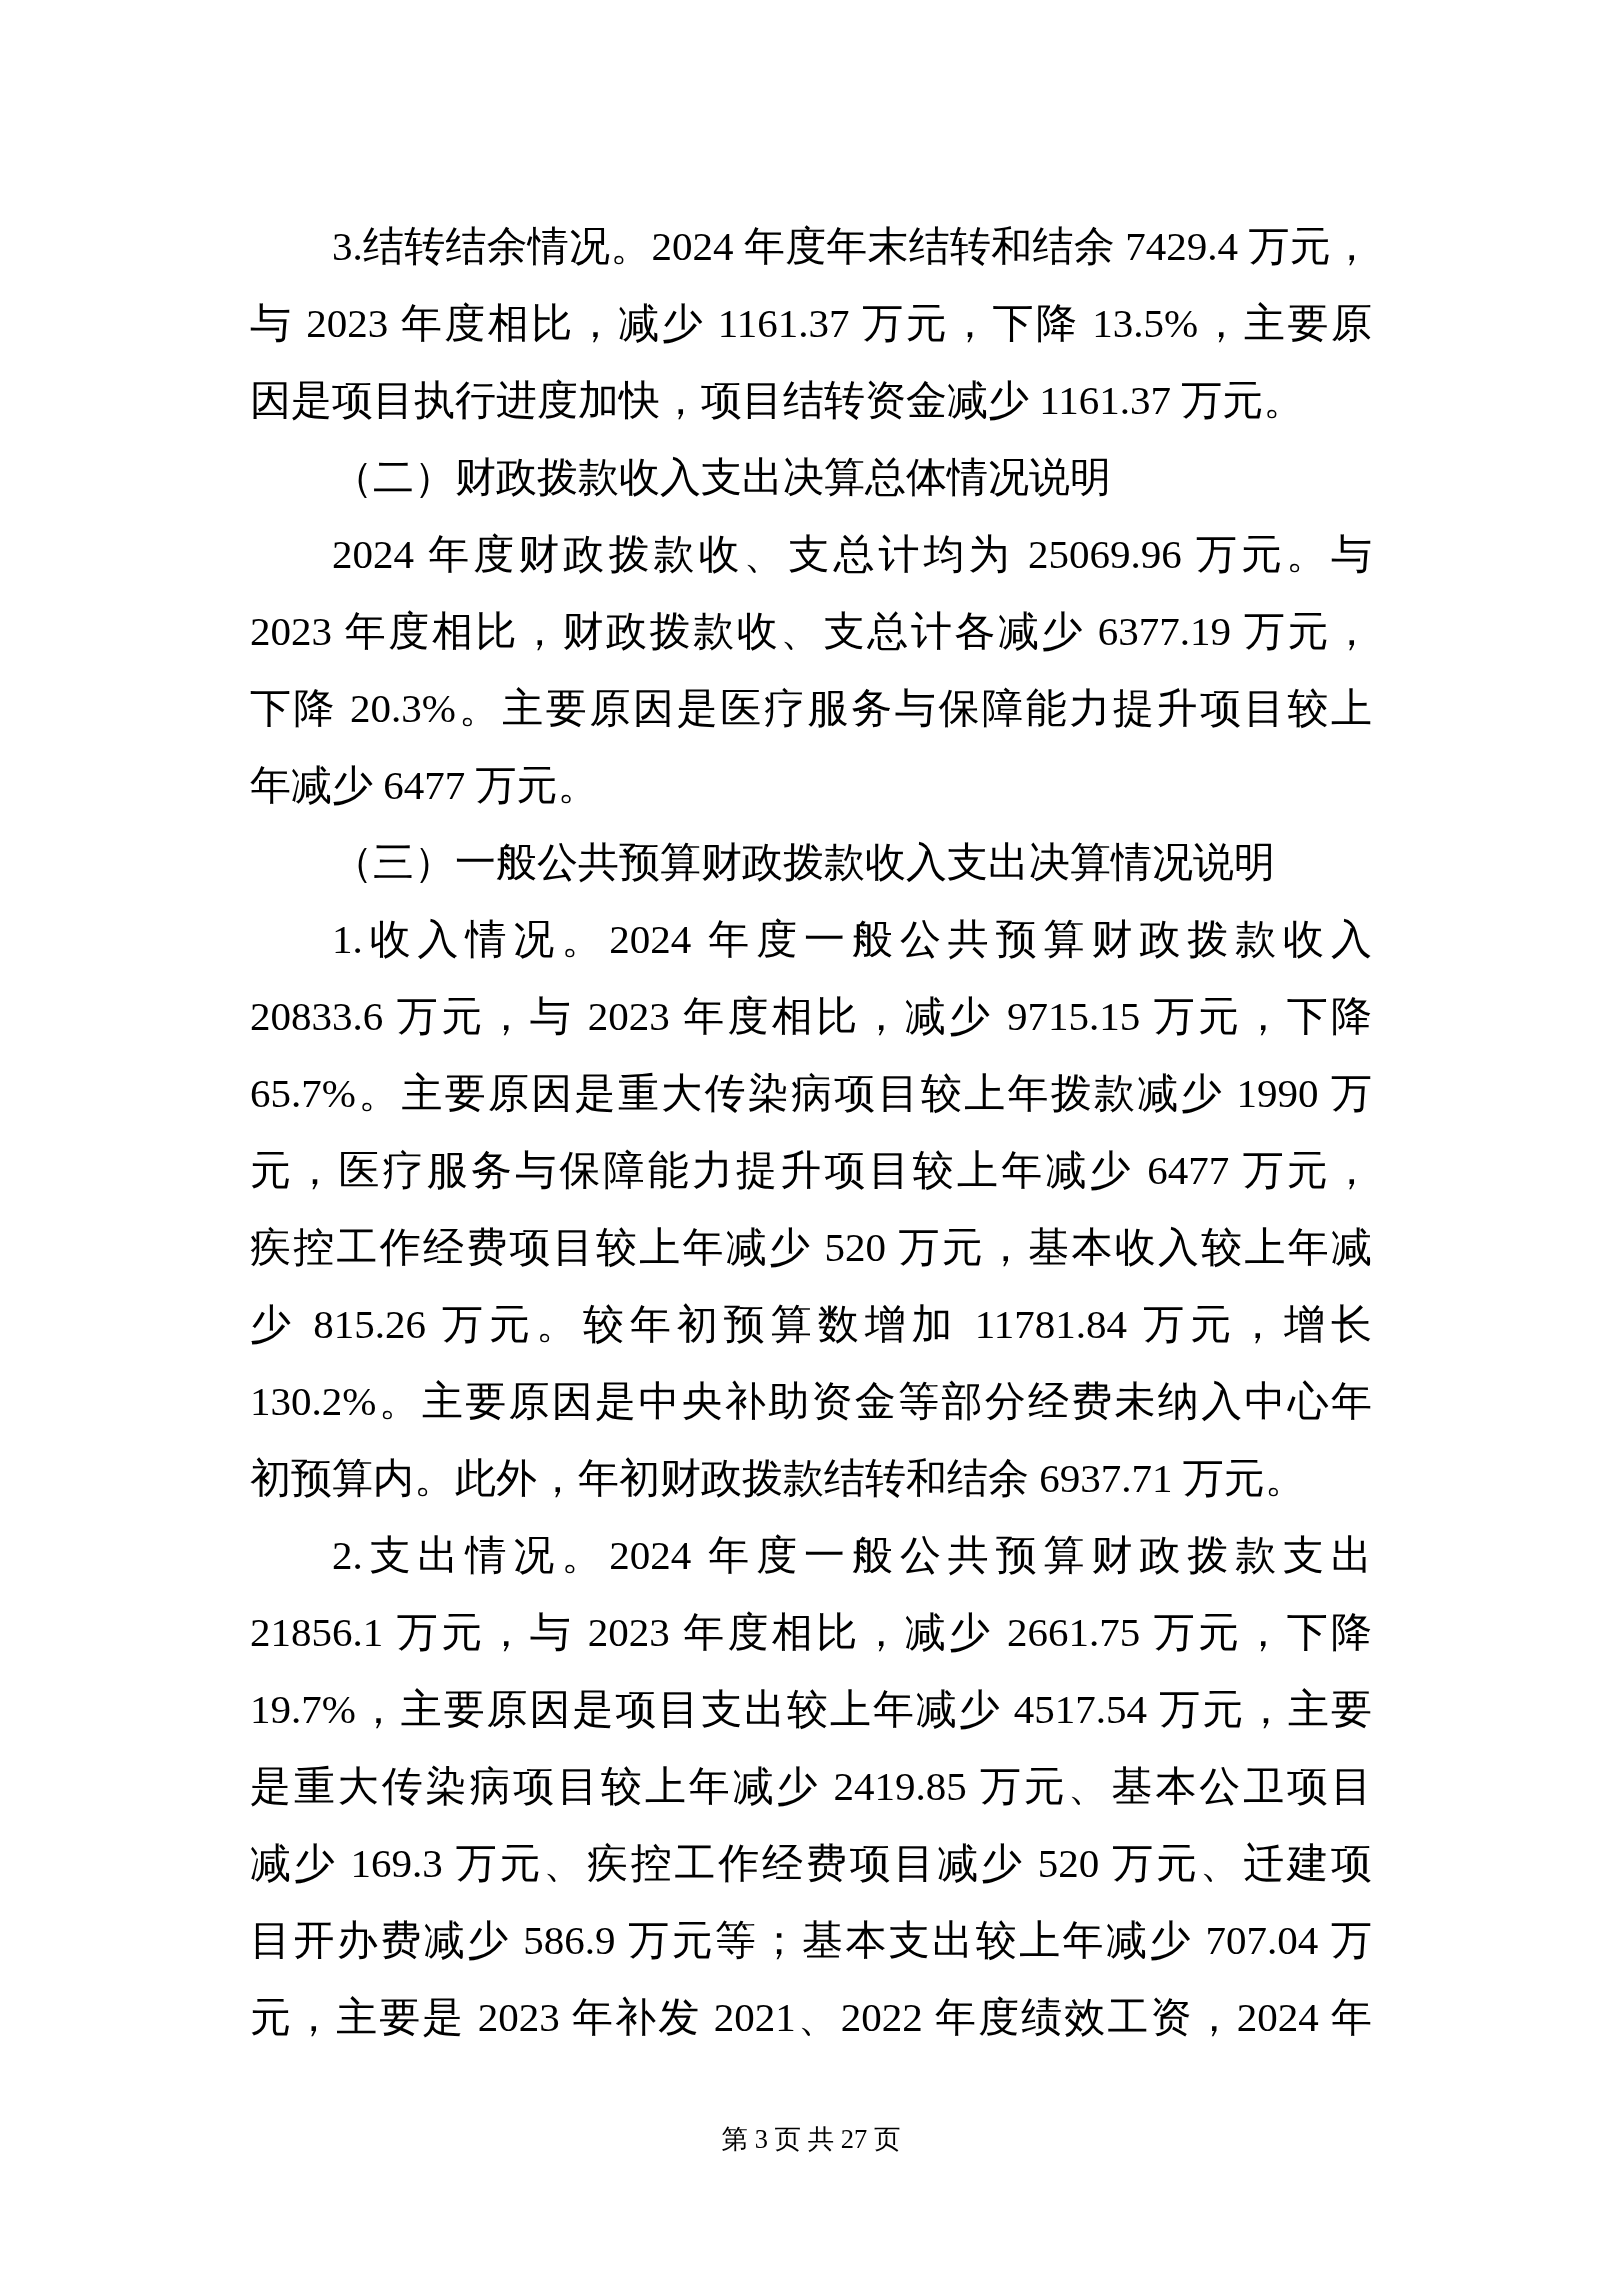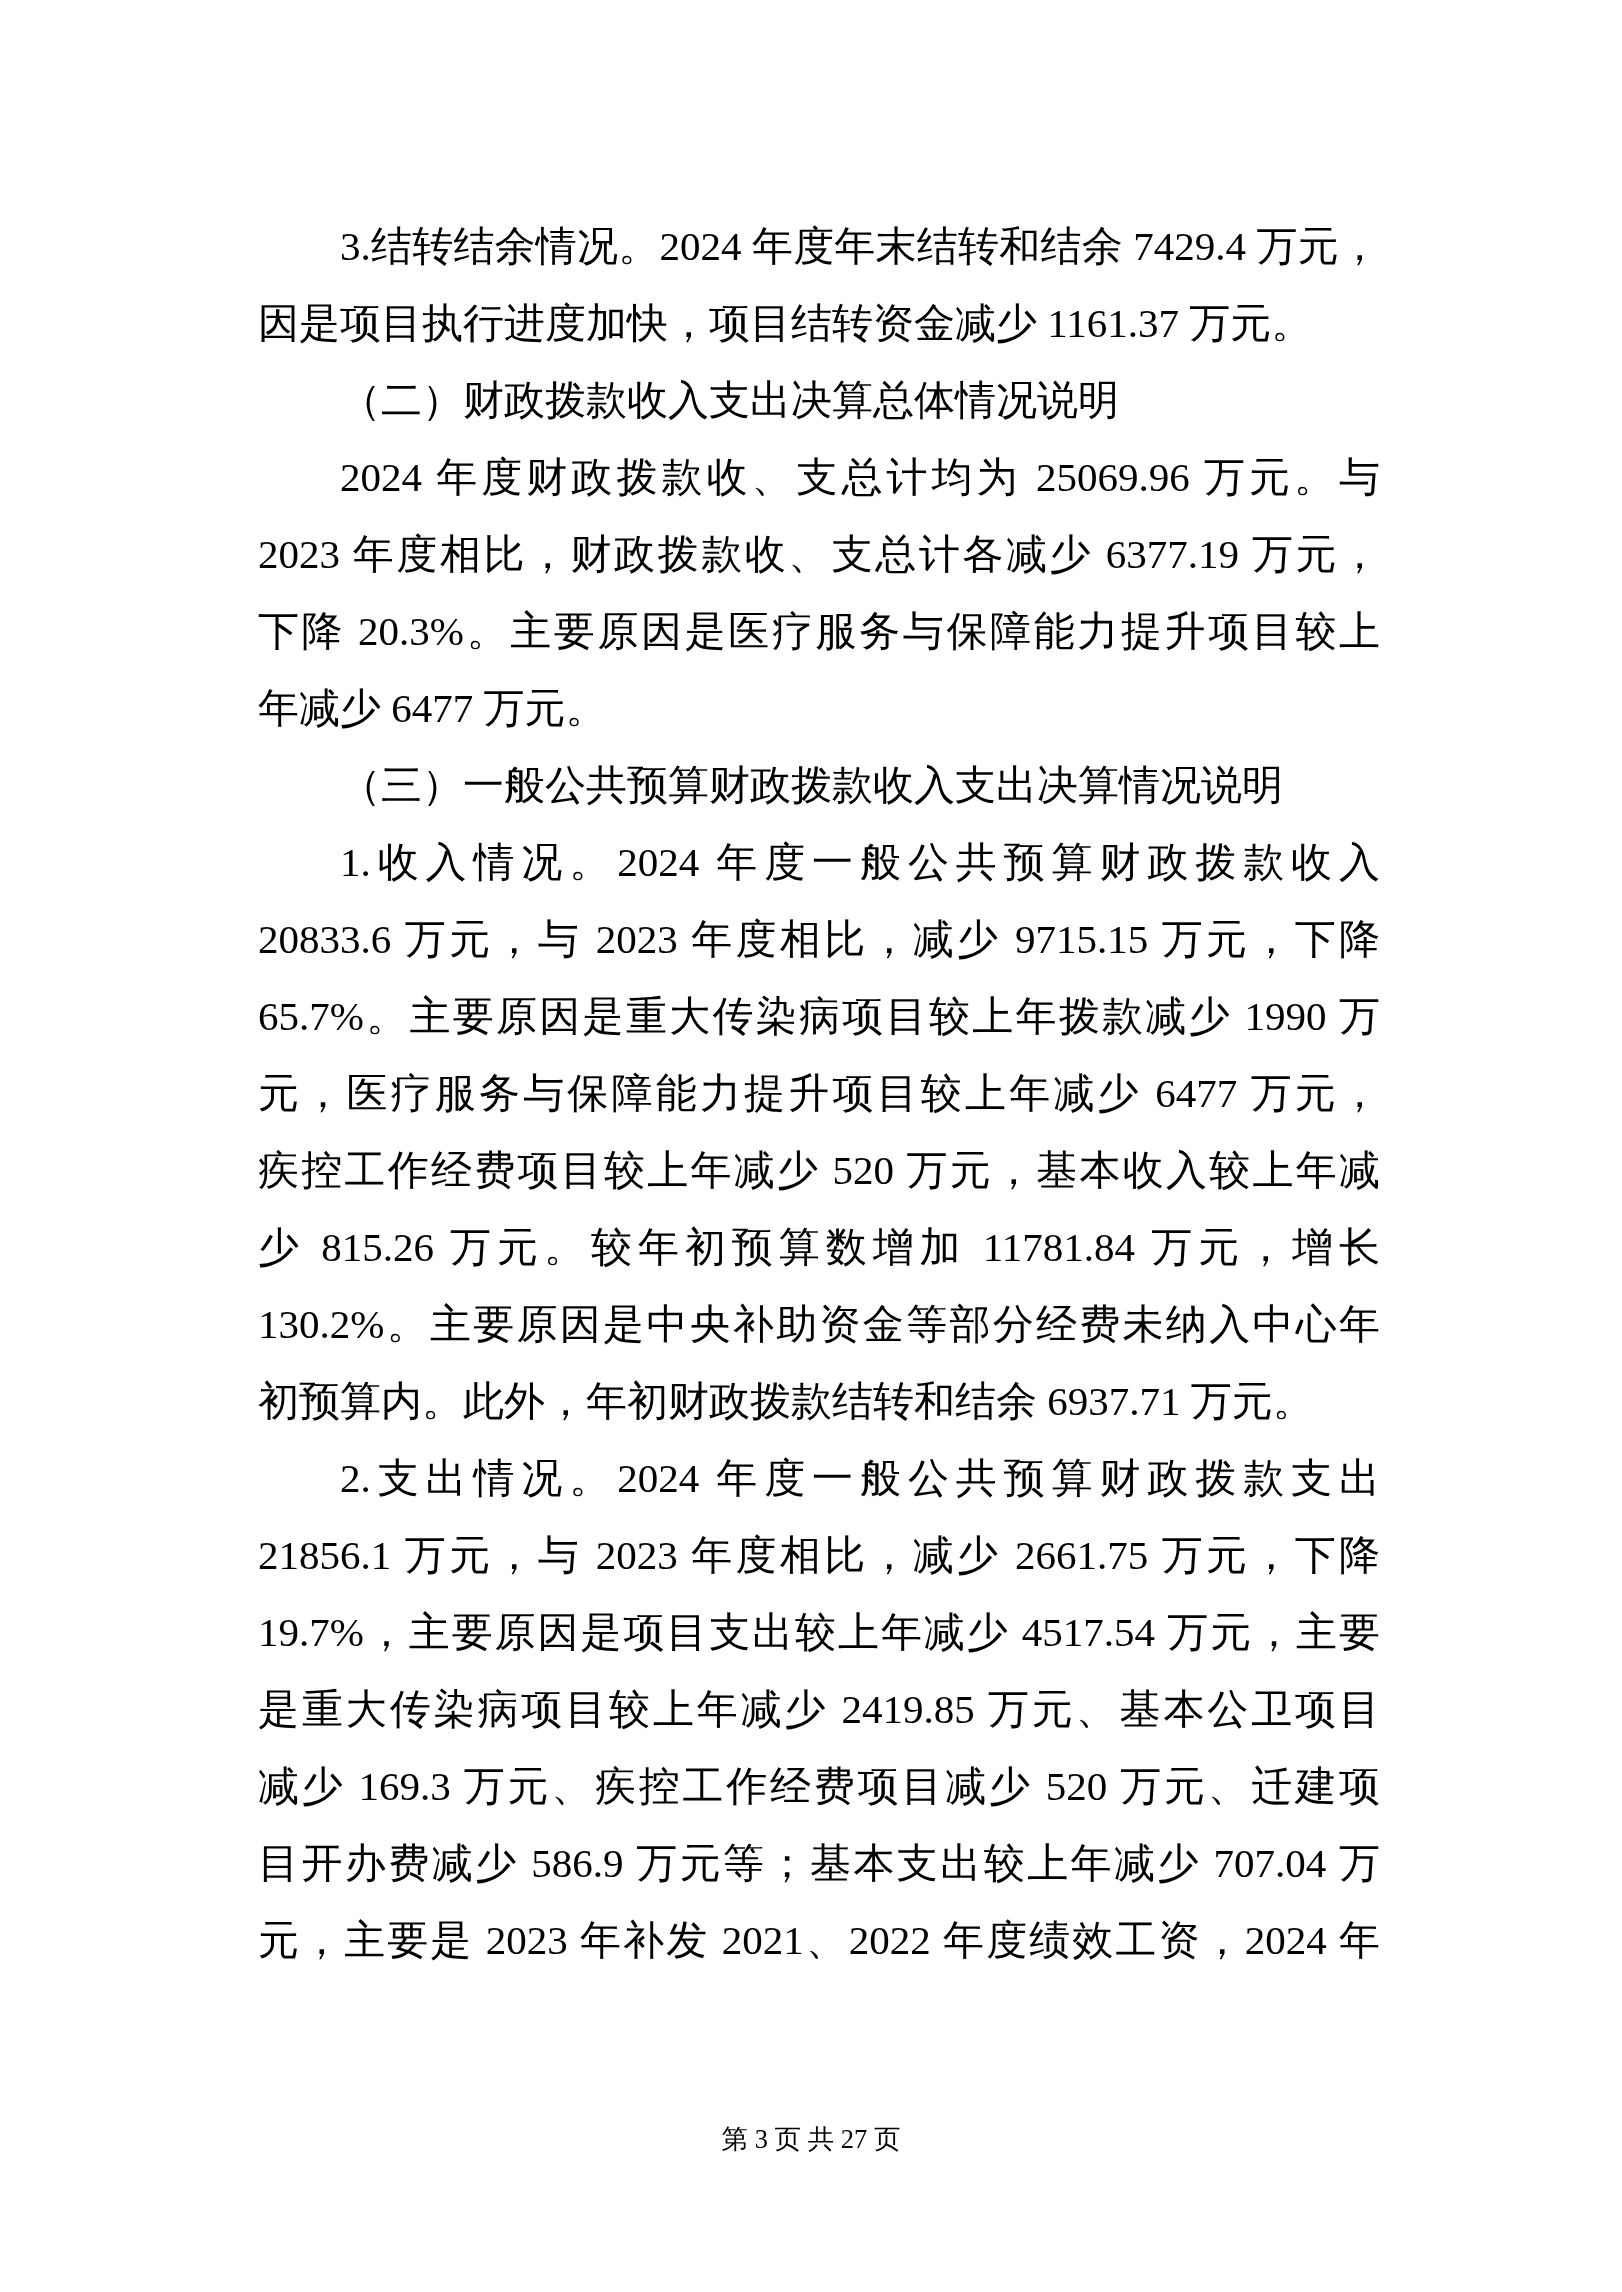--- a/index.html
+++ b/index.html
@@ -17,21 +17,20 @@
     overflow: hidden;
   }
   .content {
     position: absolute;
     left: 250px;
     top: 208px;
     width: 1122px;
     font-size: 41px;
     line-height: 77px;
     letter-spacing: 0;
-    margin-left: 8px;
   }
   .line {
     text-align: justify;
     white-space: normal;
   }
   .line.fill {
     
     text-align-last: justify;
   }
   .line.indent {
@@ -49,20 +48,21 @@
     font-size: 26.5px;
     line-height: 39px;
   }
 </style>
 </head>
 <body>
 
 <div class="page">
   <div class="content" id="doc-body">
       <div class="line indent fill">3.结转结余情况。2024 年度年末结转和结余 7429.4 万元，</div>
+      <div class="line fill">与 2023 年度相比，减少 1161.37 万元，下降 13.5%，主要原</div>
       <div class="line">因是项目执行进度加快，项目结转资金减少 1161.37 万元。</div>
       <div class="line indent heading">（二）财政拨款收入支出决算总体情况说明</div>
       <div class="line indent fill">2024 年度财政拨款收、支总计均为 25069.96 万元。与</div>
       <div class="line fill">2023 年度相比，财政拨款收、支总计各减少 6377.19 万元，</div>
       <div class="line fill">下降 20.3%。主要原因是医疗服务与保障能力提升项目较上</div>
       <div class="line">年减少 6477 万元。</div>
       <div class="line indent heading">（三）一般公共预算财政拨款收入支出决算情况说明</div>
       <div class="line indent fill">1.收入情况。2024 年度一般公共预算财政拨款收入</div>
       <div class="line fill">20833.6 万元，与 2023 年度相比，减少 9715.15 万元，下降</div>
       <div class="line fill">65.7%。主要原因是重大传染病项目较上年拨款减少 1990 万</div>

